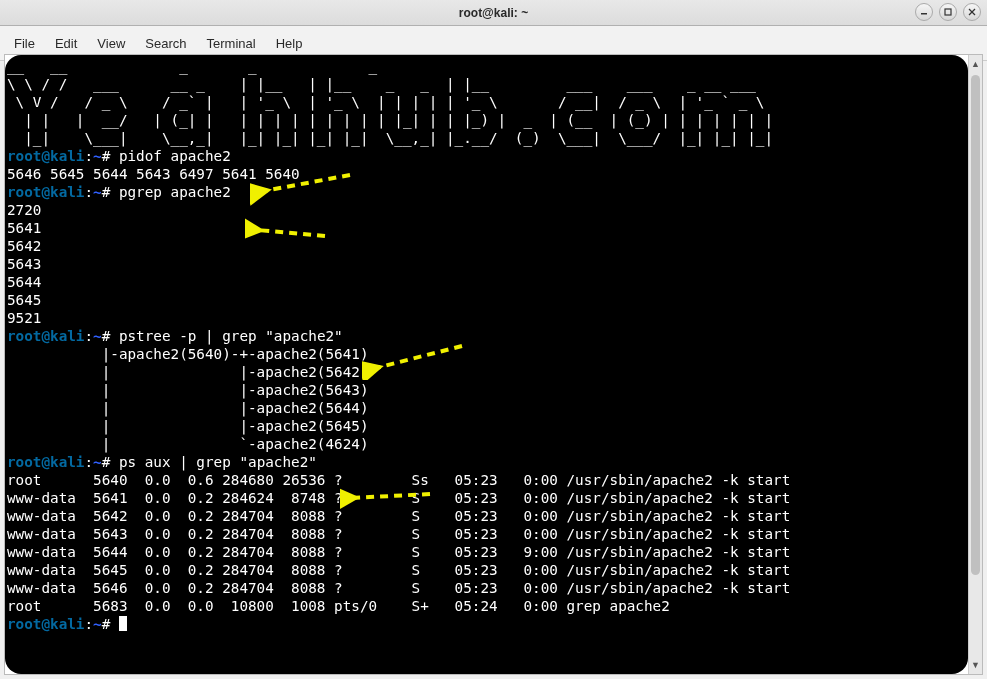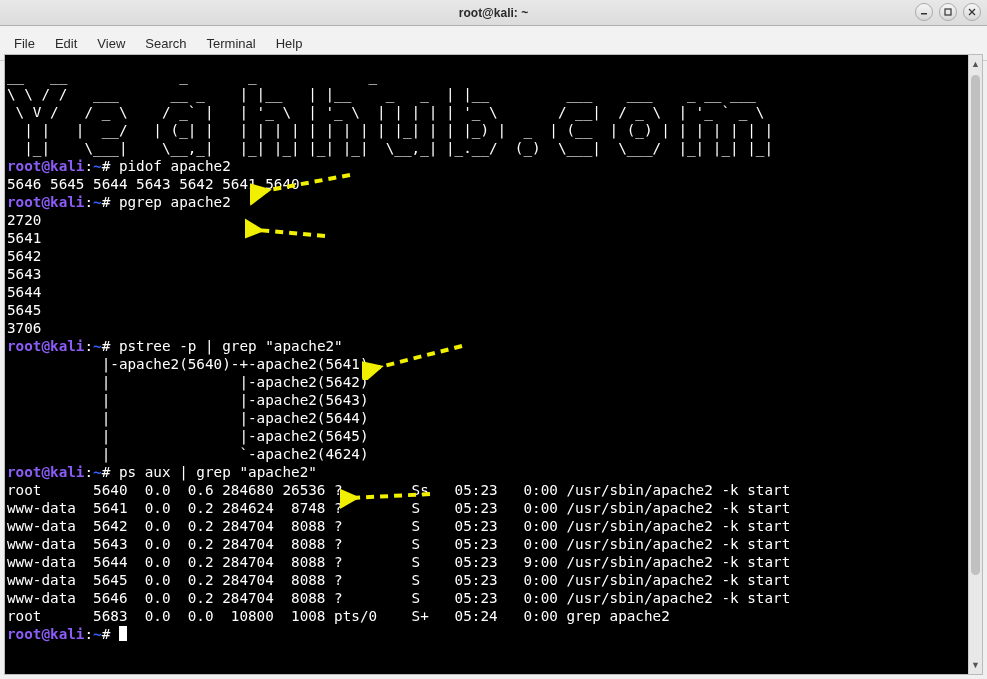--- a/index.html
+++ b/index.html
@@ -73,23 +73,24 @@
     position: absolute;
     top: 0;
     left: 0;
     right: 14px;
     bottom: 0;
     background: #000;
     color: #ffffff;
     font-family: "DejaVu Sans Mono","Liberation Mono",Consolas,monospace;
     font-size: 14.3px;
     line-height: 18px;
-    padding: 12px 2px;
+    padding: 2px 2px;
     white-space: pre;
     overflow: hidden;
+    border-radius: 16px;
   }
   .scrollbar {
     position: absolute;
     top: 0;
     right: 0;
     width: 14px;
     bottom: 0;
     background: #e8e8e8;
     border-left: 1px solid #ccc;
   }
@@ -112,21 +113,21 @@
     justify-content: center;
     font-size: 9px;
     color: #555;
   }
   .scrollbar-arrow.up { top: 2px; }
   .scrollbar-arrow.down { bottom: 2px; }
   .ascii-art {
     color: #fff;
     white-space: pre;
   }
-  .prompt-user { color: #8b5cf6; font-weight: bold; }
+  .prompt-user { color: #0369a1; font-weight: bold; }
   .prompt-sep  { color: #ffffff; }
   .prompt-path { color: #3060ff; font-weight: bold; }
   .cursor-block {
     display: inline-block;
     width: 8px;
     height: 15px;
     background: #fff;
     vertical-align: -2px;
   }
   
@@ -169,29 +170,29 @@
   <div class="menu-item">Help</div>
 </div>
 
 <div class="terminal-wrap">
   <div class="terminal"><span class="ascii-art">__   __             _       _             _
 \ \ / /   ___      __ _    | |__   | |__    _   _  | |__         ___    ___    _ __ ___
  \ V /   / _ \    / _` |   | '_ \  | '_ \  | | | | | '_ \       / __|  / _ \  | '_ ` _ \
   | |   |  __/   | (_| |   | | | | | | | | | |_| | | |_) |  _  | (__  | (_) | | | | | | |
   |_|    \___|    \__,_|   |_| |_| |_| |_|  \__,_| |_.__/  (_)  \___|  \___/  |_| |_| |_|</span>
 <span class="prompt-user">root@kali</span><span class="prompt-sep">:</span><span class="prompt-path">~</span><span class="prompt-sep">#</span> <span>pidof apache2</span>
-<span>5646 5645 5644 5643 5642 5641 5640</span>
+<span>5646 5645 5644 5643 6497 5641 5640</span>
 <span class="prompt-user">root@kali</span><span class="prompt-sep">:</span><span class="prompt-path">~</span><span class="prompt-sep">#</span> <span>pgrep apache2</span>
 <span>2720</span>
 <span>5641</span>
 <span>5642</span>
 <span>5643</span>
 <span>5644</span>
 <span>5645</span>
-<span>3706</span>
+<span>9521</span>
 <span class="prompt-user">root@kali</span><span class="prompt-sep">:</span><span class="prompt-path">~</span><span class="prompt-sep">#</span> <span>pstree -p | grep "apache2"</span>
 <span>           |-apache2(5640)-+-apache2(5641)</span>
 <span>           |               |-apache2(5642)</span>
 <span>           |               |-apache2(5643)</span>
 <span>           |               |-apache2(5644)</span>
 <span>           |               |-apache2(5645)</span>
 <span>           |               `-apache2(4624)</span>
 <span class="prompt-user">root@kali</span><span class="prompt-sep">:</span><span class="prompt-path">~</span><span class="prompt-sep">#</span> <span>ps aux | grep "apache2"</span>
 <span>root      5640  0.0  0.6 284680 26536 ?        Ss   05:23   0:00 /usr/sbin/apache2 -k start</span>
 <span>www-data  5641  0.0  0.2 284624  8748 ?        S    05:23   0:00 /usr/sbin/apache2 -k start</span>

